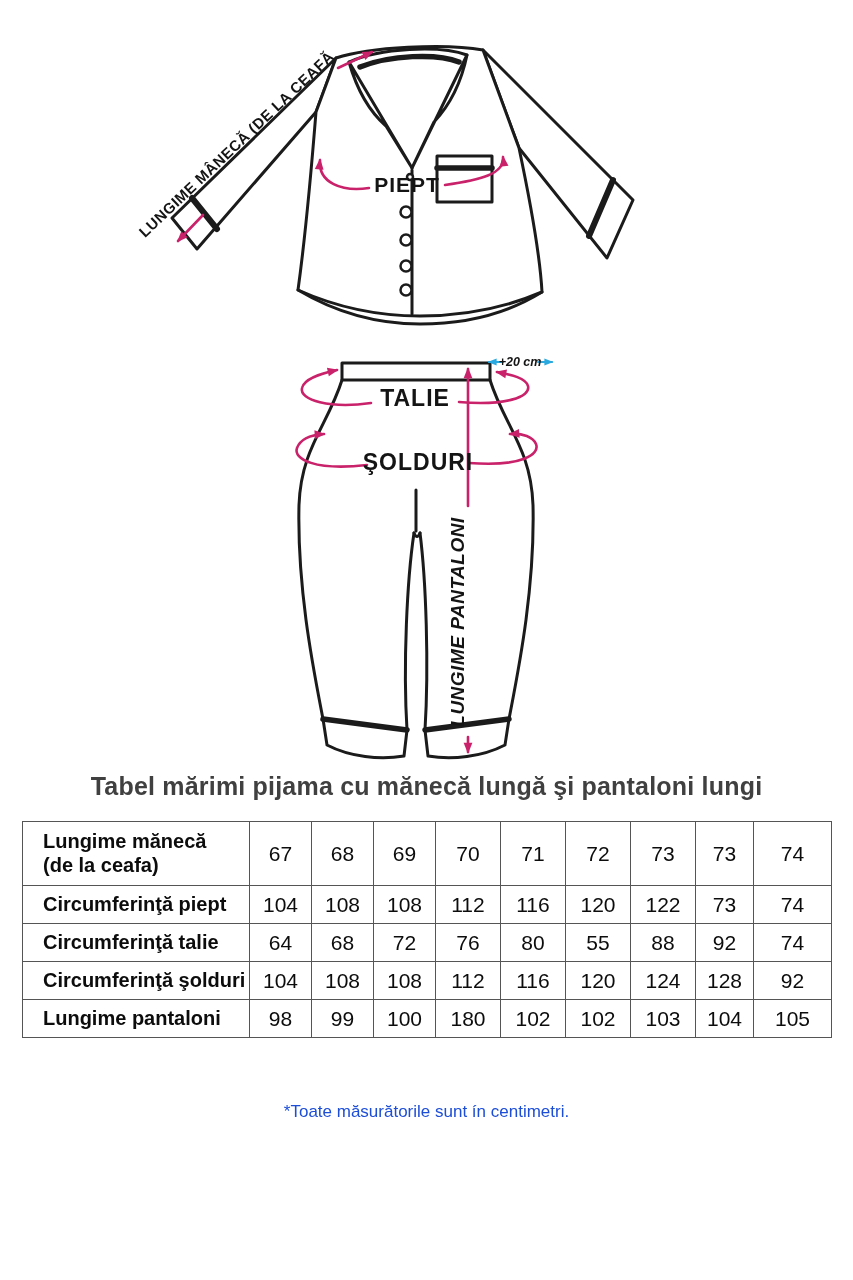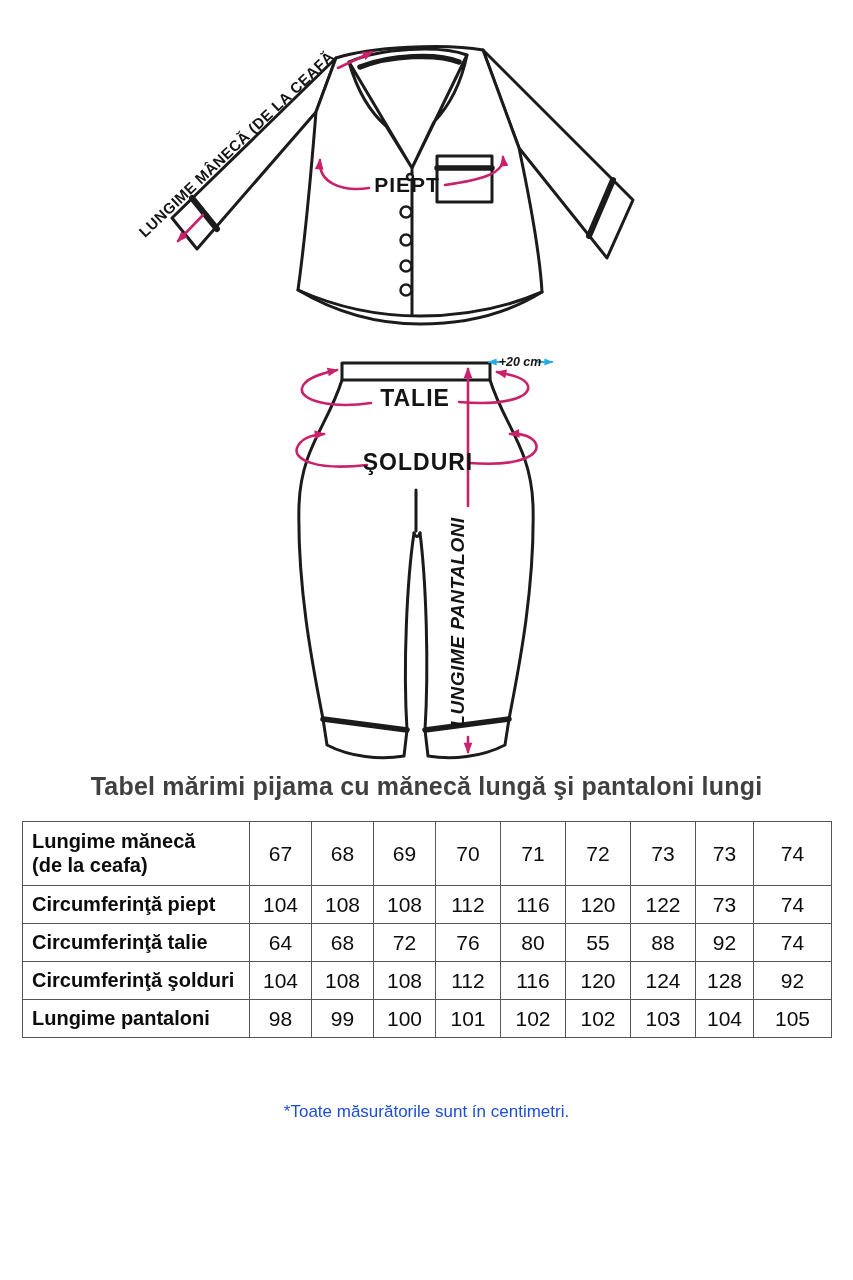--- a/index.html
+++ b/index.html
@@ -16,21 +16,21 @@
   }
   table.size-table{
     position:absolute;left:22px;top:821px;width:809px;
     border-collapse:collapse;table-layout:fixed;background:#fff;
   }
   .size-table th,.size-table td{
     border:1px solid #555;text-align:center;padding:0;color:#0c0c0c;overflow:hidden;
   }
   .size-table th{font-size:22px;font-weight:bold;}
   td.val{font-size:21px;font-weight:normal;}
-  td.lab{text-align:left;padding-left:9px;font-weight:bold;font-size:20px;line-height:1.18;}
+  td.lab{text-align:left;padding-left:20px;font-weight:bold;font-size:20px;line-height:1.18;}
   .sub{display:block;font-weight:bold;}
   tr.hdr{height:52px;} tr.r0{height:64px;} tr.rx{height:38px;}
   .footnote{
     position:absolute;top:1102px;left:0;width:100%;text-align:center;
     font-size:17px;color:#1d4ed8;
   }
 </style>
 </head>
 <body>
 
@@ -195,21 +195,21 @@
         <td class="val">128</td>
         <td class="val">92</td>
       </tr>
       <tr class="rx">
         <td class="lab">
           <span>Lungime pantaloni</span>
         </td>
         <td class="val">98</td>
         <td class="val">99</td>
         <td class="val">100</td>
-        <td class="val">101</td>
+        <td class="val">180</td>
         <td class="val">102</td>
         <td class="val">102</td>
         <td class="val">103</td>
         <td class="val">104</td>
         <td class="val">105</td>
       </tr>
     </tbody>
   </table>
 
   <div class="footnote">*Toate măsurătorile sunt ín centimetri.</div>

